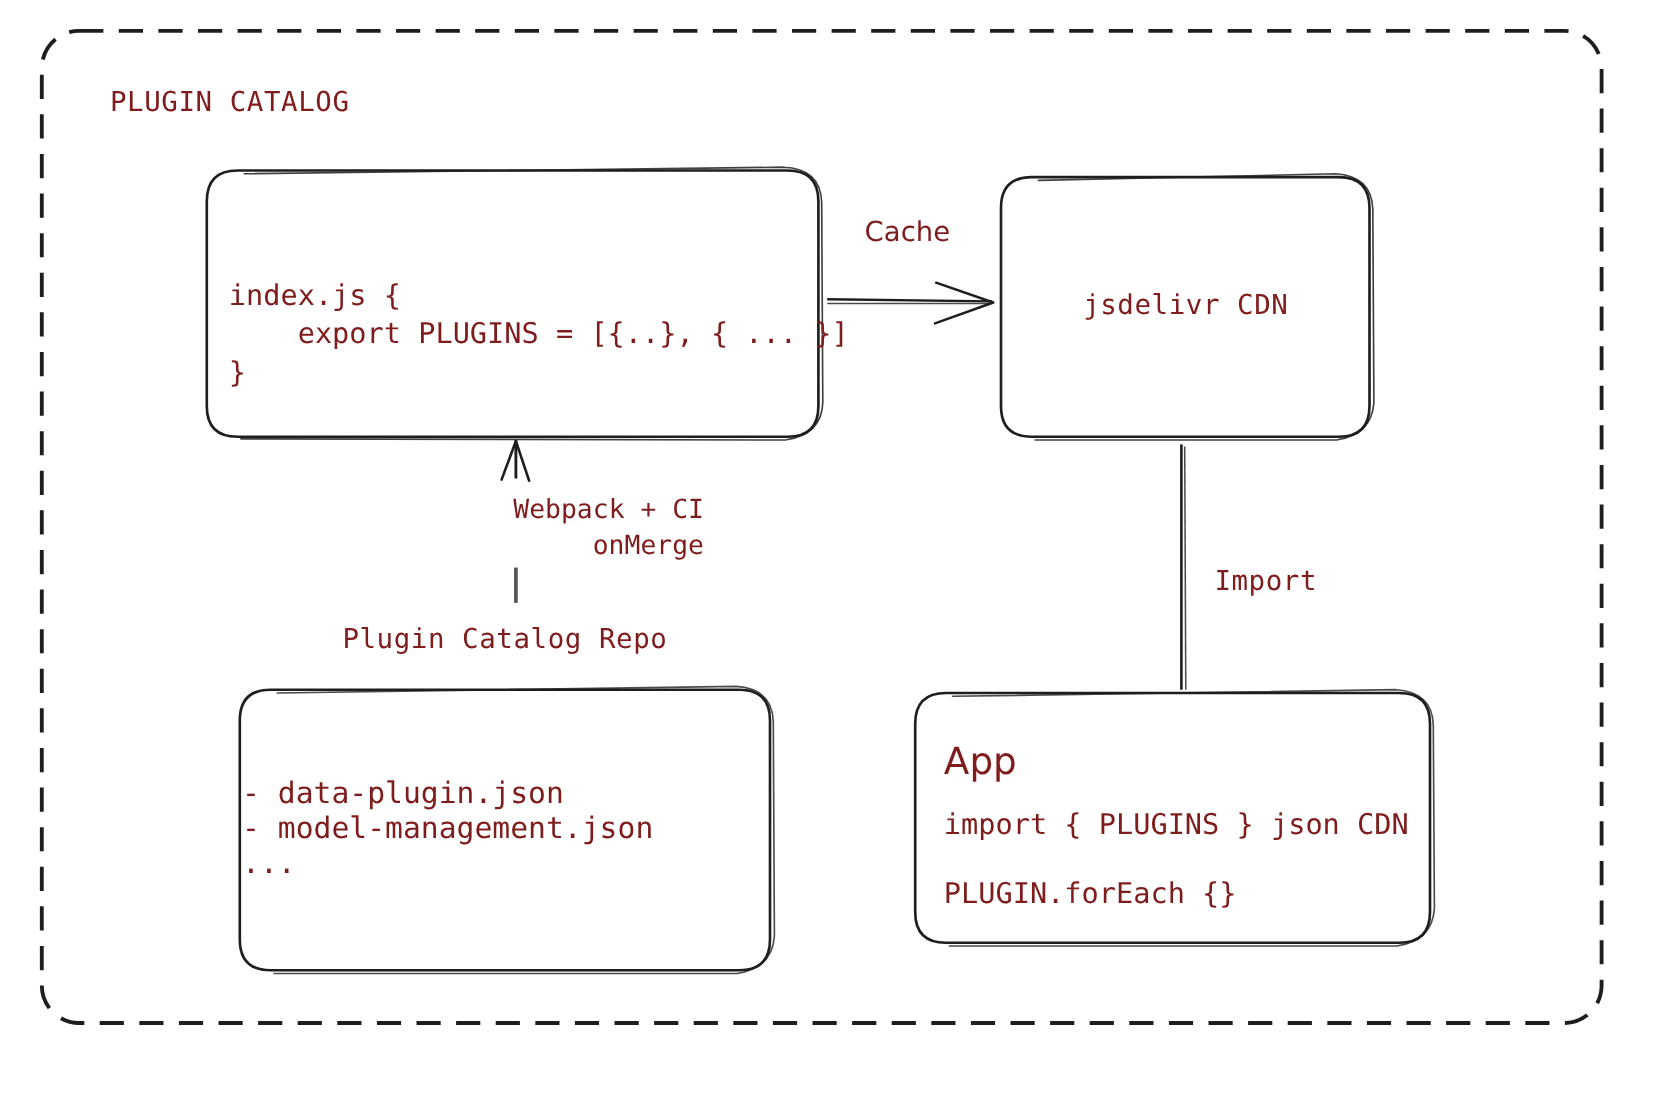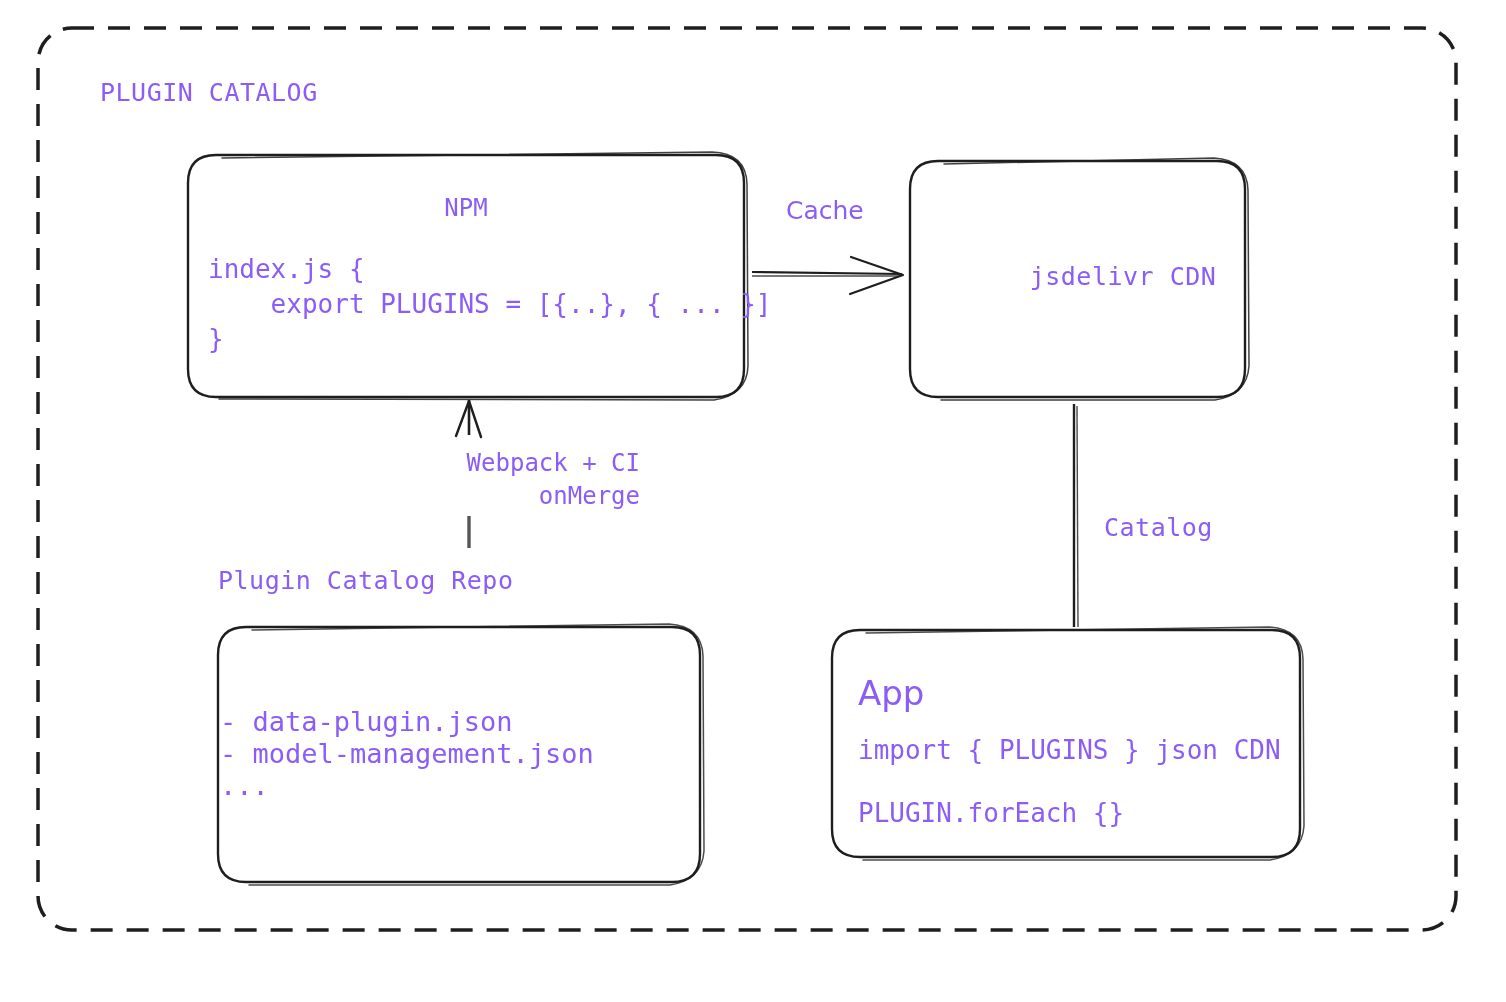--- a/index.html
+++ b/index.html
@@ -23,37 +23,37 @@
     position: absolute;
     left: 0;
     top: 0;
     width: 1506px;
     height: 1002px;
     pointer-events: none;
   }
   .lbl {
     position: absolute;
     white-space: pre;
-    color: #8b5cf6;
+    color: #7f1d1d;
     line-height: 1.0;
   }
   .mono   { font-family: "DejaVu Sans Mono", monospace; }
   .sans   { font-family: "DejaVu Sans", sans-serif; text-align: center; }
 
   
   #catalog-title      { left: 100px;  top: 80px;  font-size: 25px; letter-spacing: 0.5px; }
 
   #npm-title          { left: 188px;  top: 196px; width: 556px; text-align: center; font-size: 24px; }
   #npm-code           { left: 208px;  top: 252px; font-size: 26px; line-height: 35px; }
 
-  #cdn-title          { left: 910px;  top: 264px; width: 336px; text-align: center; font-size: 25px; letter-spacing: 0.5px; padding-left: 45px; }
+  #cdn-title          { left: 910px;  top: 264px; width: 336px; text-align: center; font-size: 25px; letter-spacing: 0.5px; }
 
   #webpack-label      { left: 300px;  top: 447px; width: 340px; text-align: right; font-size: 24px; line-height: 33px; }
 
-  #repo-title         { left: 218px;  top: 568px; width: 482px; text-align: left; font-size: 25px; letter-spacing: 0.5px; }
+  #repo-title         { left: 218px;  top: 568px; width: 482px; text-align: center; font-size: 25px; letter-spacing: 0.5px; }
   #repo-code          { left: 220px;  top: 706px; font-size: 27px; line-height: 32px; }
 
   #cache-label        { left: 786px;  top: 198px; font-size: 25px; }
   #import-label       { left: 1104px; top: 515px; font-size: 25px; letter-spacing: 0.5px; }
 
   #app-title          { left: 858px;  top: 676px; font-size: 34px; }
   #app-line1          { left: 858px;  top: 737px; font-size: 26px; }
   #app-line2          { left: 858px;  top: 800px; font-size: 26px; }
 </style>
 </head>
@@ -99,36 +99,35 @@
 
     <g>
       <line x1="1074" y1="627" x2="1074" y2="404" stroke="#1e1e1e" stroke-width="2.4"></line>
       <line x1="1078" y1="627" x2="1077" y2="406" stroke="#1e1e1e" stroke-width="1.4" opacity="0.8"></line>
       <path d="M1054" fill="none" stroke="#1e1e1e" stroke-width="2.2" stroke-linecap="round" stroke-linejoin="round"></path>
     </g>
   </svg>
 
   <div class="lbl mono" id="catalog-title">PLUGIN CATALOG</div>
 
-  <div class="lbl mono" id="npm-title">NPM</div>
   <div class="lbl mono" id="npm-code">index.js {
     export PLUGINS = [{..}, { ... }]
 }</div>
 
   <div class="lbl mono" id="cdn-title">jsdelivr CDN</div>
 
   <div class="lbl sans" id="cache-label">Cache</div>
 
   <div class="lbl mono" id="webpack-label">Webpack + CI
 onMerge</div>
 
   <div class="lbl mono" id="repo-title">Plugin Catalog Repo</div>
   <div class="lbl mono" id="repo-code">- data-plugin.json
 - model-management.json
 ...</div>
 
-  <div class="lbl mono" id="import-label">Catalog</div>
+  <div class="lbl mono" id="import-label">Import</div>
 
   <div class="lbl sans" id="app-title">App</div>
   <div class="lbl mono" id="app-line1">import { PLUGINS } json CDN</div>
   <div class="lbl mono" id="app-line2">PLUGIN.forEach {}</div>
 
 </div>
 
 </body></html>

